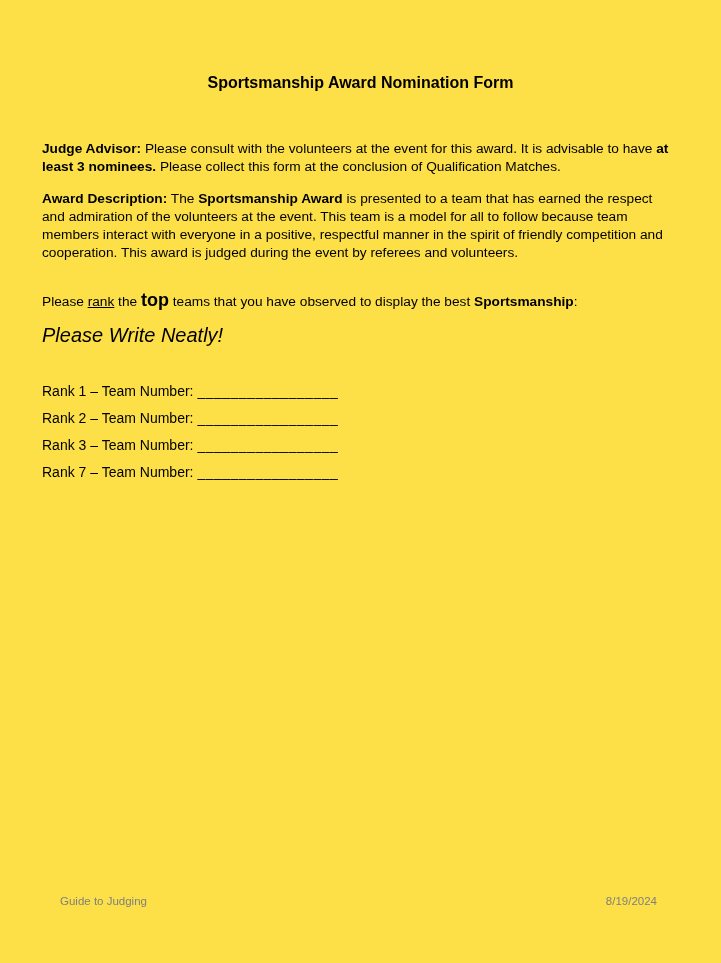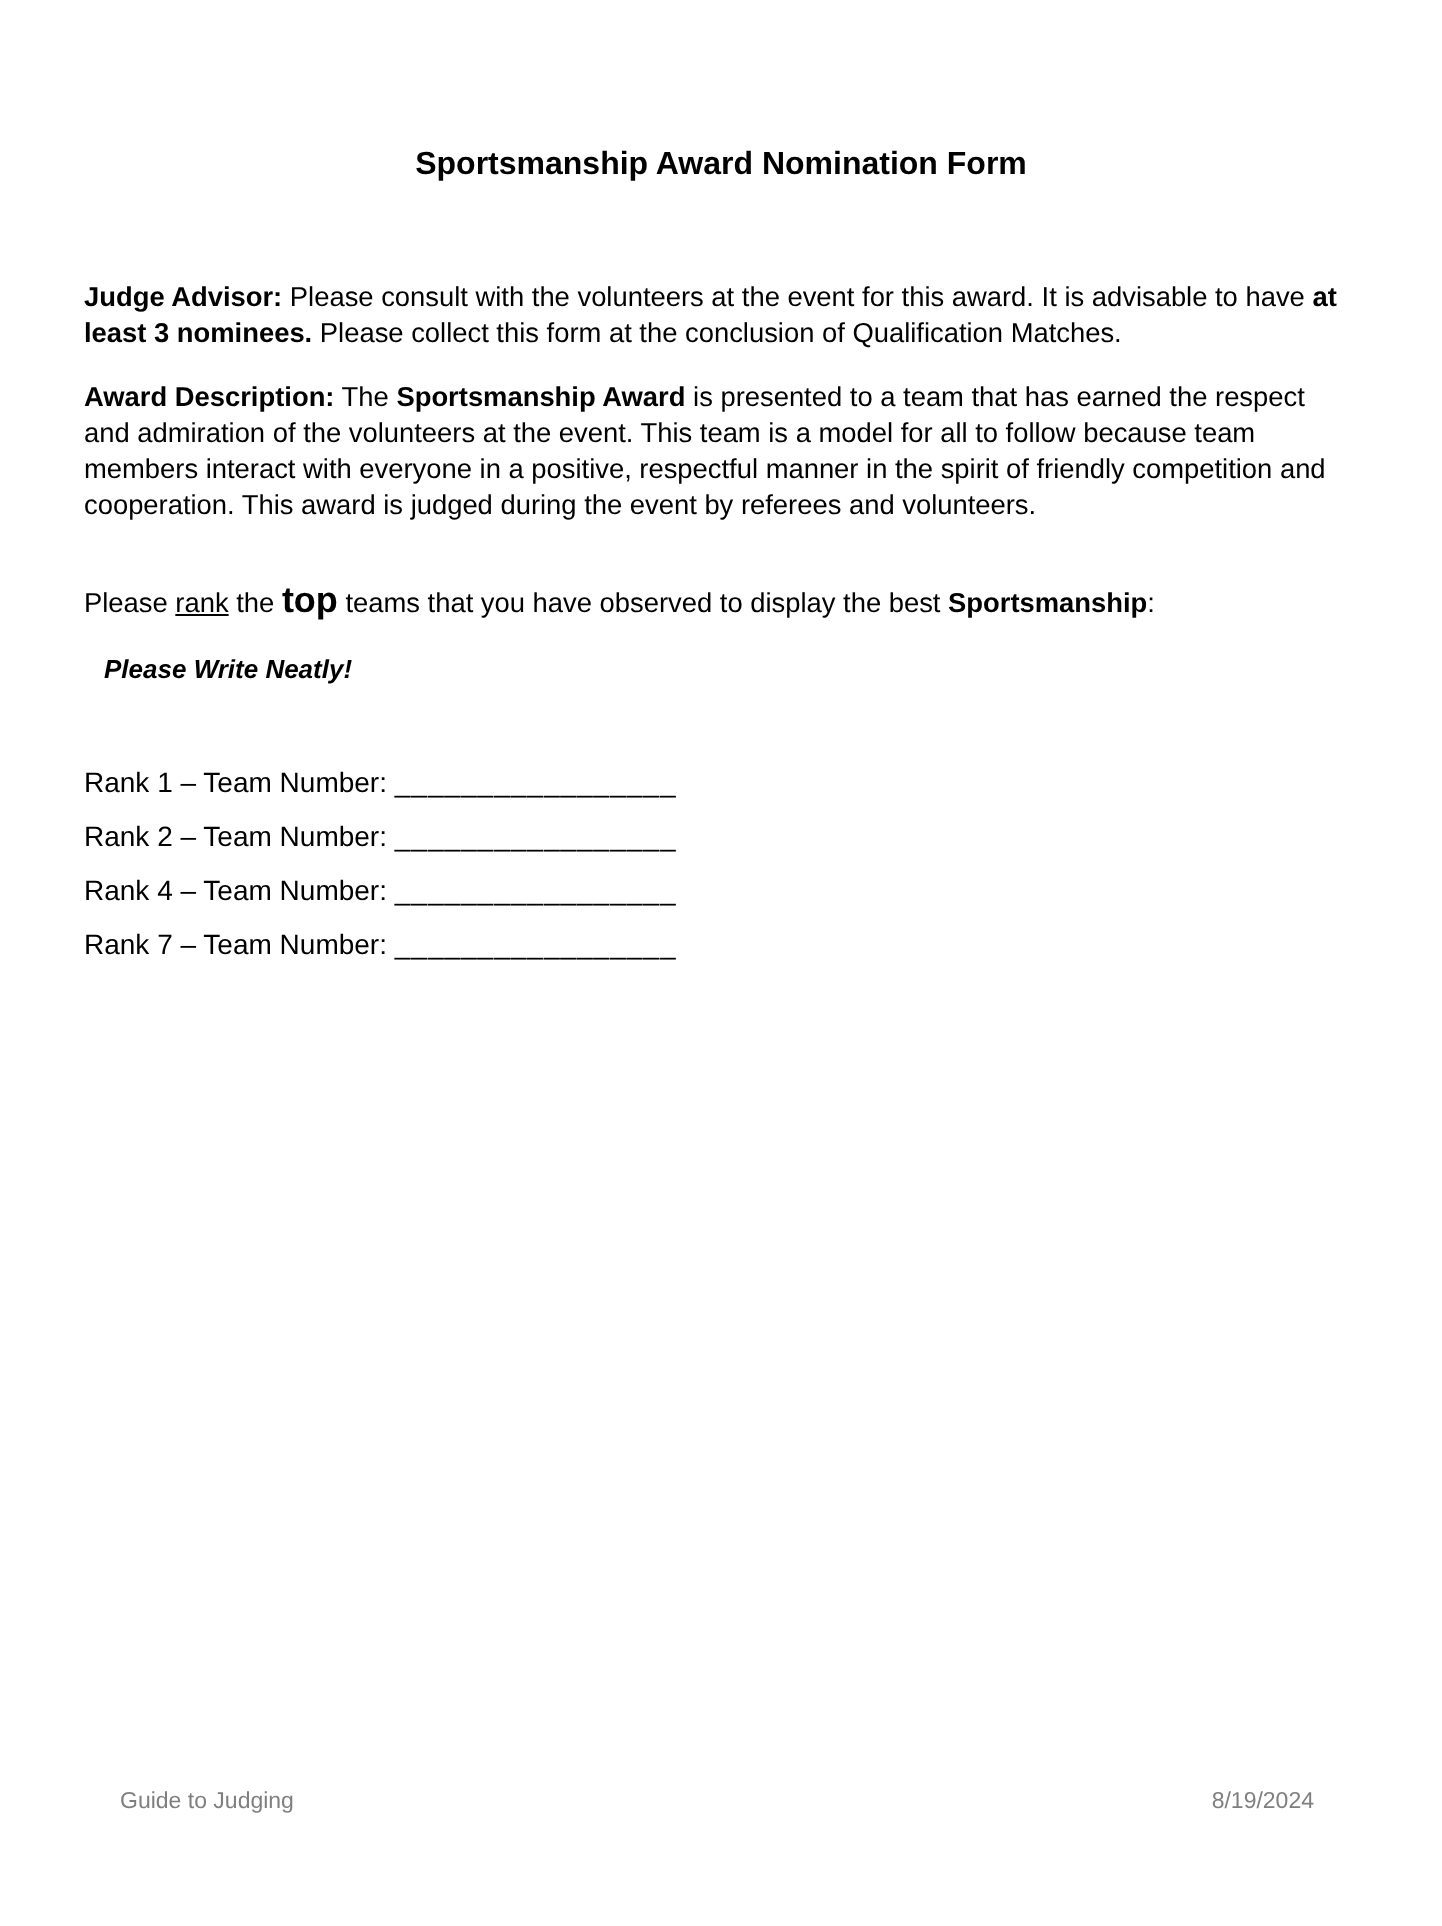--- a/index.html
+++ b/index.html
@@ -1,21 +1,21 @@
 <!DOCTYPE html>
 <html><head>
 <meta charset="utf-8">
 <style>
   html, body { margin: 0; padding: 0; background: #e8e8e8; }
   .page {
     position: relative;
     width: 721px;
     height: 963px;
     margin: 0 auto;
-    background: #ffffff;
+    background: #fde047;
     font-family: "Liberation Sans", "DejaVu Sans", sans-serif;
     color: #000000;
     overflow: hidden;
   }
   .doc-title {
     position: absolute;
     top: 62px; left: 0; right: 0;
     text-align: center;
     font-size: 16px;
     font-weight: bold;
@@ -27,23 +27,23 @@
     font-size: 13.7px;
     line-height: 18px;
   }
   .p-judge { top: 126px; }
   .p-award { top: 176px; }
   .p-rank-instruction { top: 276px; line-height: 21px; }
   .p-rank-instruction .big-bold { font-weight: bold; font-size: 18px; }
   .p-rank-instruction .underlined { text-decoration: underline; }
   .write-neatly {
     position: absolute;
-    left: 52px; top: 326px;
-    font-size: 13px;
-    font-weight: bold;
+    left: 42px; top: 326px;
+    font-size: 20px;
+    font-weight: normal;
     font-style: italic;
     line-height: 18px;
   }
   .rank-list {
     position: absolute;
     left: 42px; top: 378px;
   }
   .rank-row {
     font-size: 14px;
     line-height: 27px;
@@ -73,21 +73,21 @@
 
   <p class="para p-award"><b>Award Description:</b><span> The </span><b>Sportsmanship Award</b><span> is presented to a team that has earned the respect and admiration of the volunteers at the event. This team is a model for all to follow because team members interact with everyone in a positive, respectful manner in the spirit of friendly competition and cooperation. This award is judged during the event by referees and volunteers.</span></p>
 
   <p class="para p-rank-instruction"><span>Please </span><span class="underlined">rank</span><span> the </span><span class="big-bold">top</span><span> teams that you have observed to display the best </span><b>Sportsmanship</b><span>:</span></p>
 
   <div class="write-neatly">Please Write Neatly!</div>
 
   <div class="rank-list">
     <div class="rank-row"><span>Rank 1 – Team Number: </span><span class="blank">_________________</span></div>
     <div class="rank-row"><span>Rank 2 – Team Number: </span><span class="blank">_________________</span></div>
-    <div class="rank-row"><span>Rank 4 – Team Number: </span><span class="blank">_________________</span></div>
+    <div class="rank-row"><span>Rank 3 – Team Number: </span><span class="blank">_________________</span></div>
     <div class="rank-row"><span>Rank 7 – Team Number: </span><span class="blank">_________________</span></div>
   </div>
 
   <div class="footer">
     <span>Guide to Judging</span>
     <span>8/19/2024</span>
   </div>
 
 </div>
 

